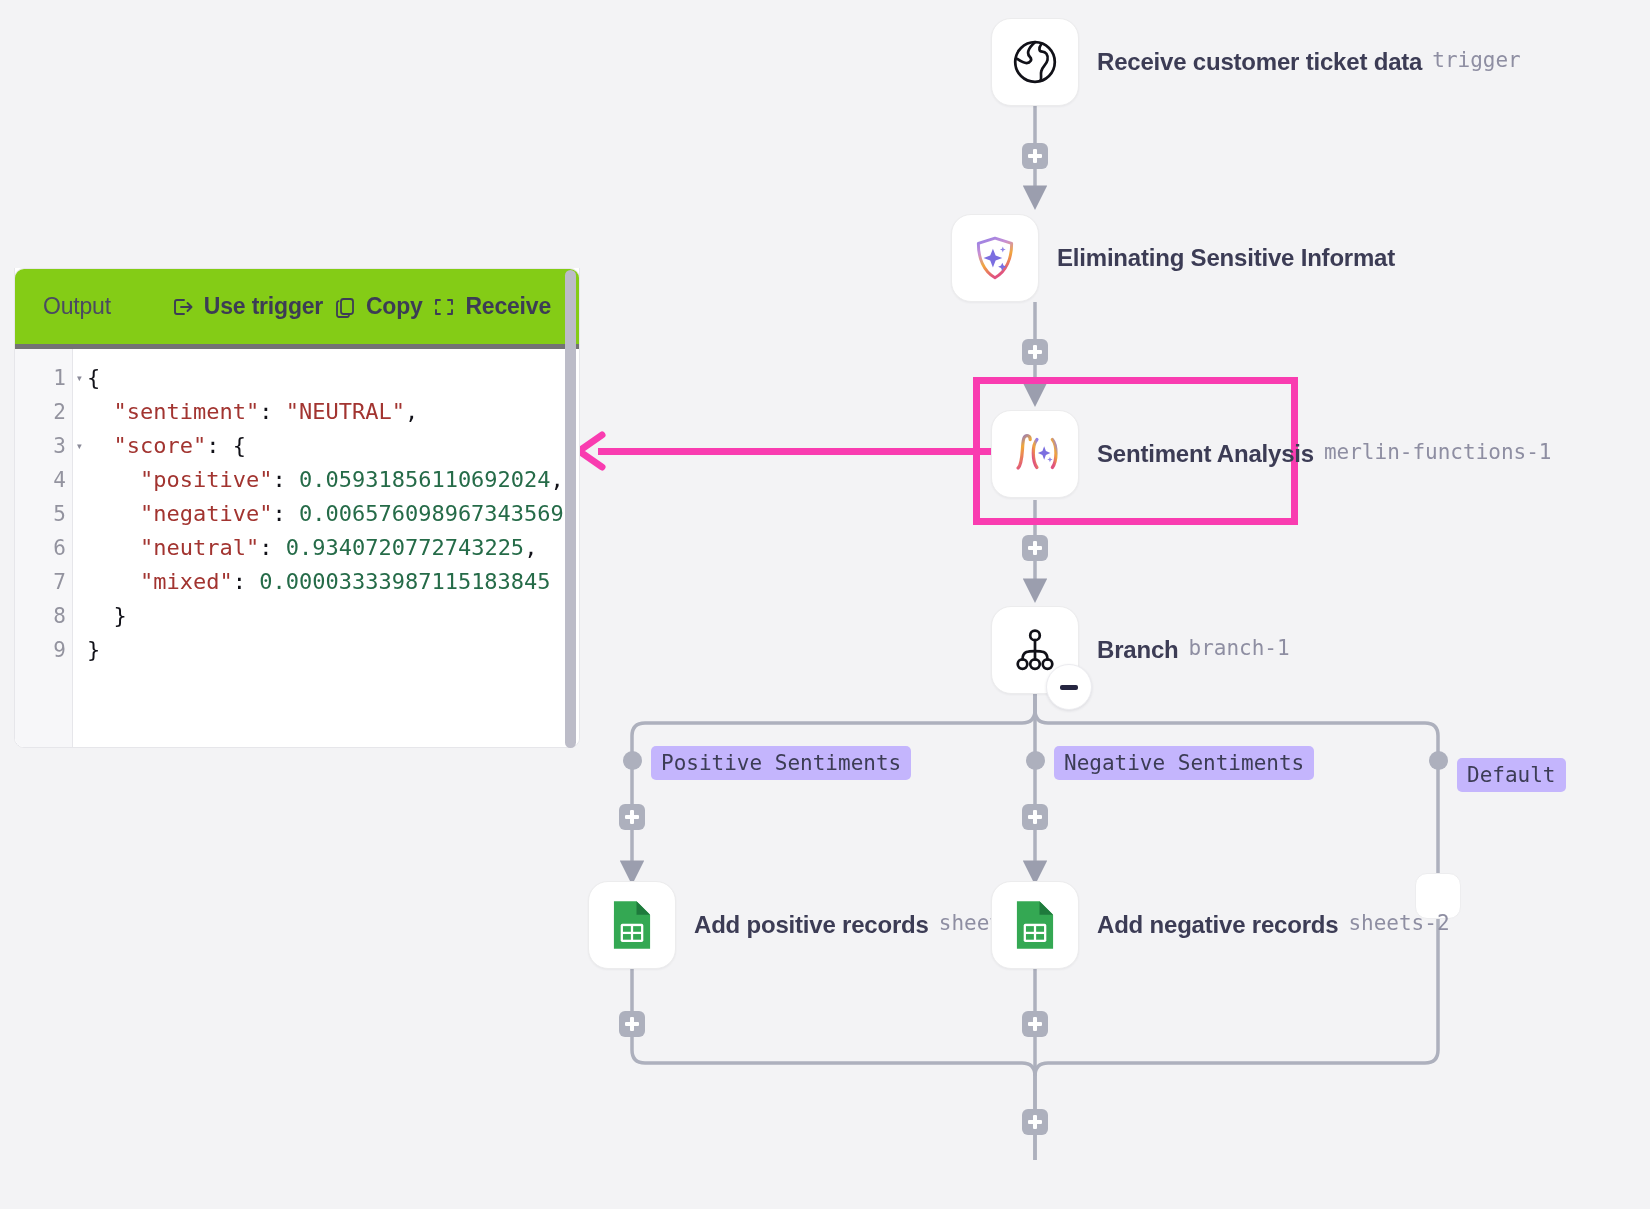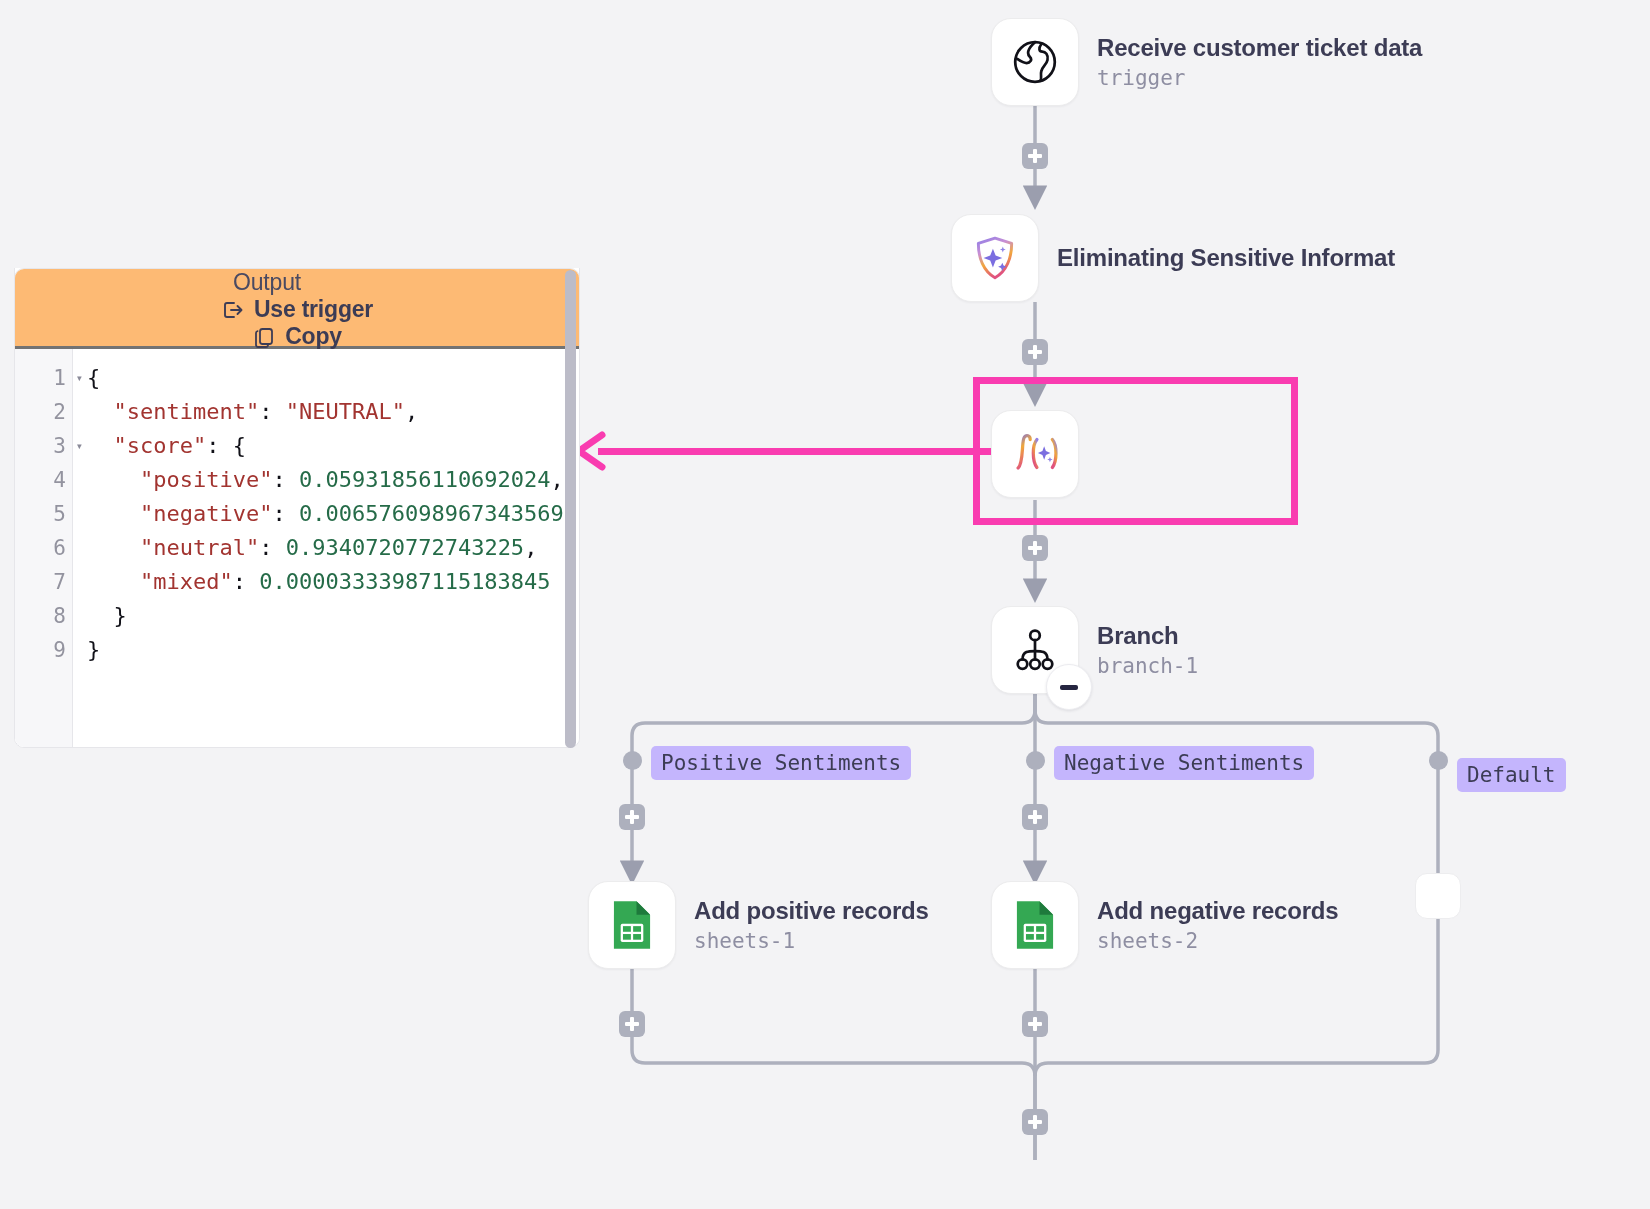--- a/index.html
+++ b/index.html
@@ -24,27 +24,26 @@
   }
   .panel-topstrip {
     position: absolute; left: 14px; top: 268px;
     width: 566px; height: 12px;
     background: #ffffff;
     border-left: 1px solid #e6e6ea;
     border-right: 1px solid #e6e6ea;
   }
   .output-toolbar {
     height: 80px;
-    background: #fdba74;
-    border-bottom: 3px solid #737373;
+    background: #84cc16;
+    border-bottom: 5px solid #737373;
     display: flex;
     align-items: center;
     padding: 0 28px;
     gap: 0px;
-    flex-direction: column;
   }
   .tb-item {
     display: flex; align-items: center; gap: 9px;
     font-size: 23px; font-weight: 600; color: #3c3c55;
     letter-spacing: -0.2px;
     white-space: nowrap;
   }
   .tb-label-output { margin-right: 60px; font-weight: 500; color: #4a4a62; }
   .tb-gap { width: 56px; }
   .tb-icon { width: 24px; height: 24px; display: block; flex: 0 0 auto; }
@@ -126,21 +125,21 @@
   .node-chip {
     width: 88px; height: 88px;
     background: #ffffff;
     border: 1px solid #ececed;
     border-radius: 20px;
     display: flex; align-items: center; justify-content: center;
     box-shadow: 0 1px 2px rgba(30,30,50,.05);
     flex: 0 0 auto;
     position: relative;
   }
-  .node-text { display: flex; flex-direction: column; gap: 4px; }
+  .node-text { display: flex; gap: 10px; }
   .node-title {
     font-size: 24px; font-weight: 700; color: #3c3c55;
     letter-spacing: -0.2px; white-space: nowrap;
   }
   .node-sub {
     font-family: "DejaVu Sans Mono", monospace;
     font-size: 21px; color: #8e8ea2; white-space: nowrap;
   }
   .empty-chip {
     position: absolute;
@@ -306,20 +305,24 @@
           </linearGradient>
         </defs>
         <path d="M23 13 C23 8.5 19 8 17 10.5 C15.5 12.5 15.4 17 15 23 C14.4 32 13.5 40 10.5 42.5" fill="none" stroke="url(#gfn)" stroke-width="3.4" stroke-linecap="round"></path>
         <line x1="10" y1="22" x2="22" y2="22" stroke="url(#gfn)" stroke-width="3.4" stroke-linecap="round"></line>
         <path d="M30 13 C25 19 25 35 30 42" fill="none" stroke="url(#gfn2)" stroke-width="3.4" stroke-linecap="round"></path>
         <path d="M46 13 C51 19 51 35 46 42" fill="none" stroke="url(#gfn2)" stroke-width="3.4" stroke-linecap="round"></path>
         <path d="M37.5 20 L39.3 25 L44 27 L39.3 29 L37.5 34 L35.7 29 L31 27 L35.7 25 Z" fill="#7b6ee0"></path>
         <path d="M43.5 31 L44.3 33 L46.3 33.8 L44.3 34.6 L43.5 36.6 L42.7 34.6 L40.7 33.8 L42.7 33 Z" fill="#8f83e6"></path>
       </svg>
     </div>
+    <div class="node-text">
+      <div class="node-title">Sentiment Analysis</div>
+      <div class="node-sub">merlin-functions-1</div>
+    </div>
   </div>
 
   <div class="node" style="left:991px; top:606px;">
     <div class="node-chip">
       <svg width="50" height="50" viewBox="0 0 48 48">
         <circle cx="24" cy="10" r="4.6" fill="none" stroke="#111118" stroke-width="2.6"></circle>
         <line x1="24" y1="14.6" x2="24" y2="33" stroke="#111118" stroke-width="2.6" stroke-linecap="round"></line>
         <path d="M12 33 C12 25 18 25 24 25 C30 25 36 25 36 33" fill="none" stroke="#111118" stroke-width="2.6" stroke-linecap="round"></path>
         <circle cx="12" cy="37.5" r="4.6" fill="none" stroke="#111118" stroke-width="2.6"></circle>
         <circle cx="24" cy="37.5" r="4.6" fill="none" stroke="#111118" stroke-width="2.6"></circle>

